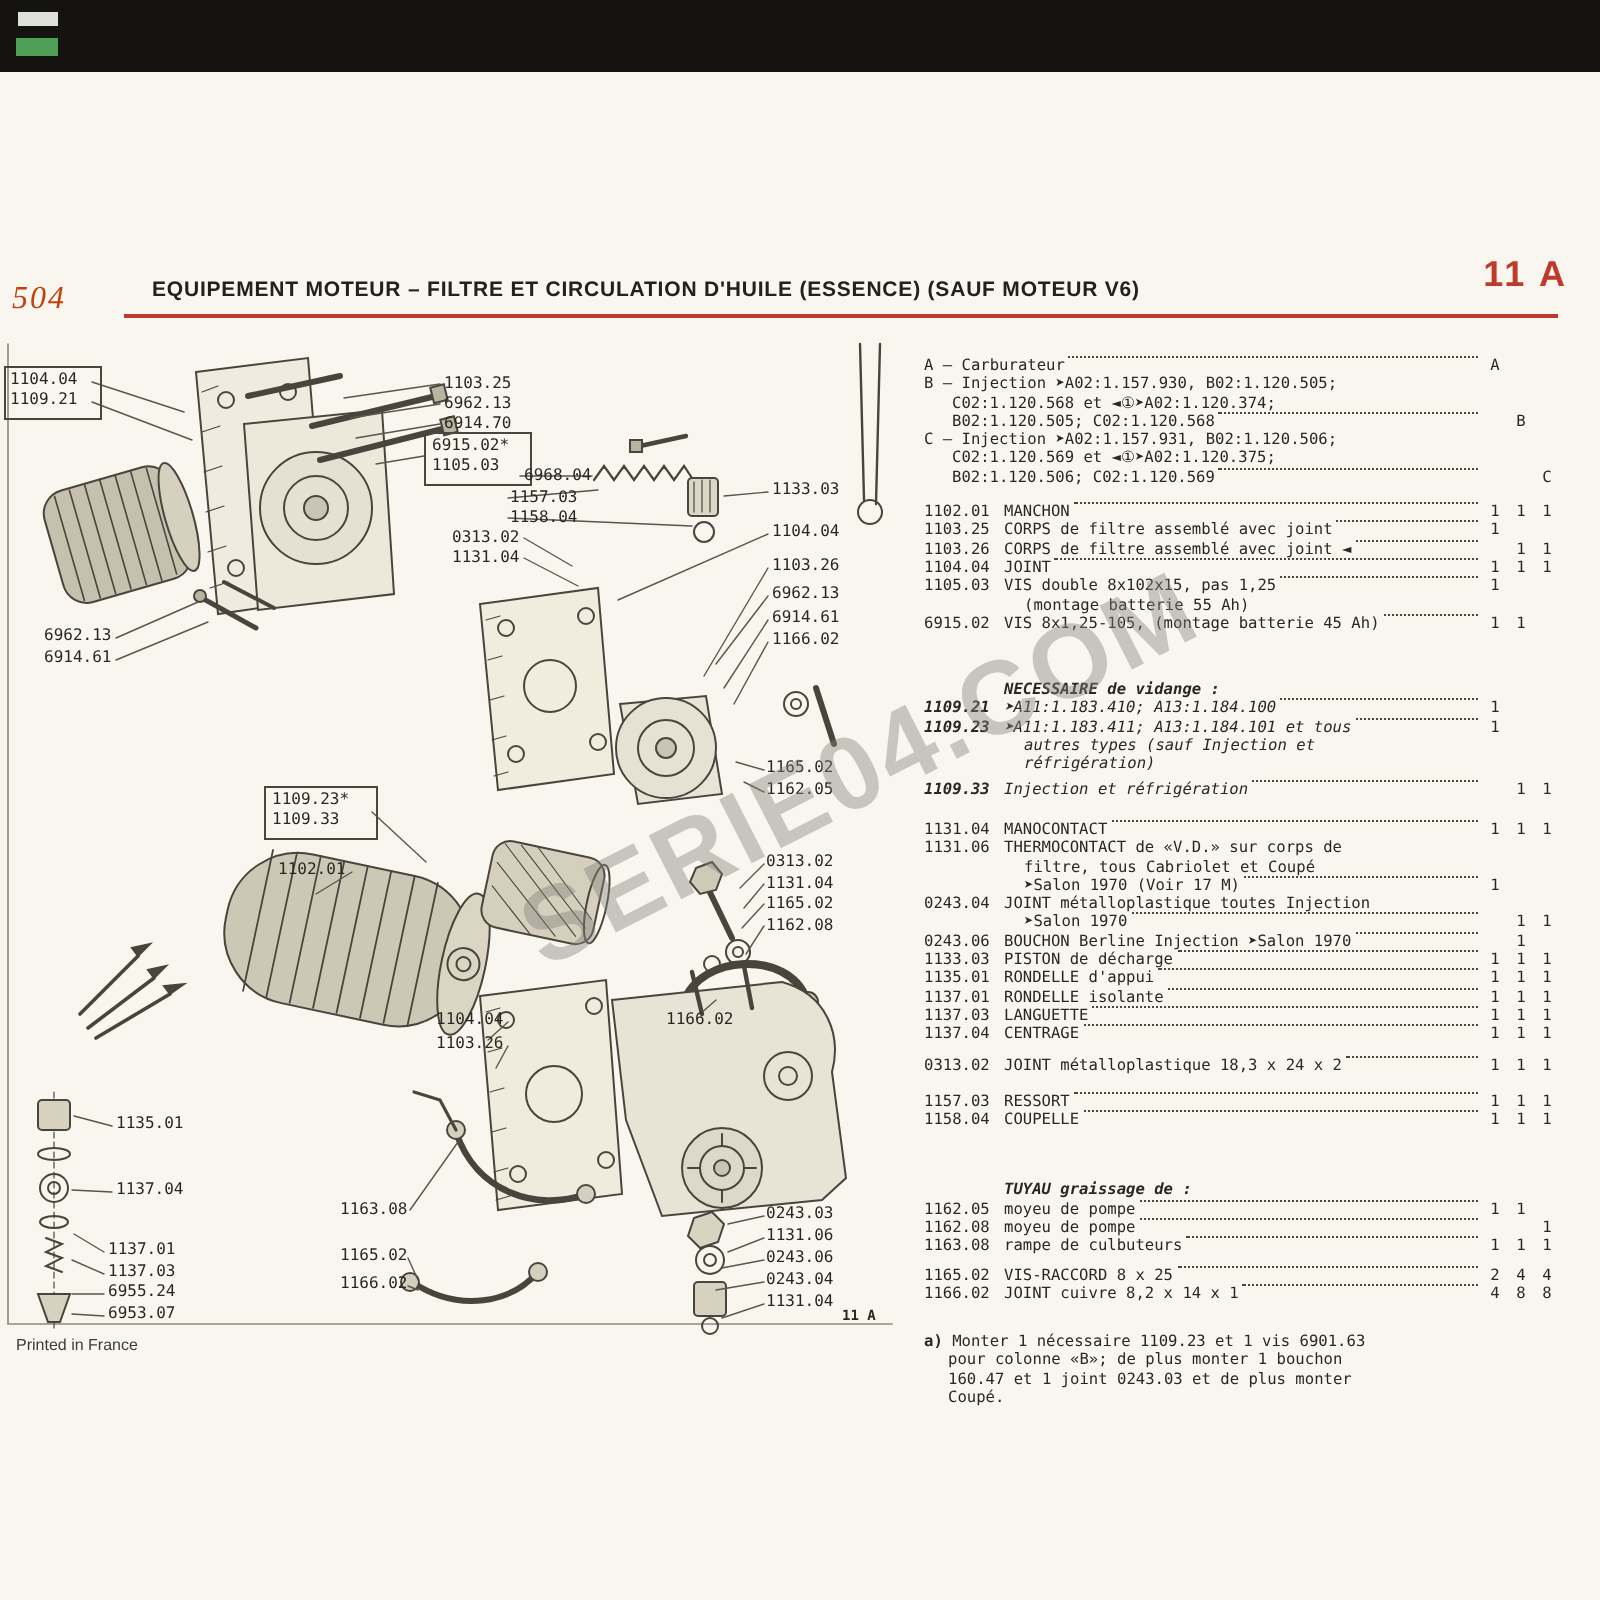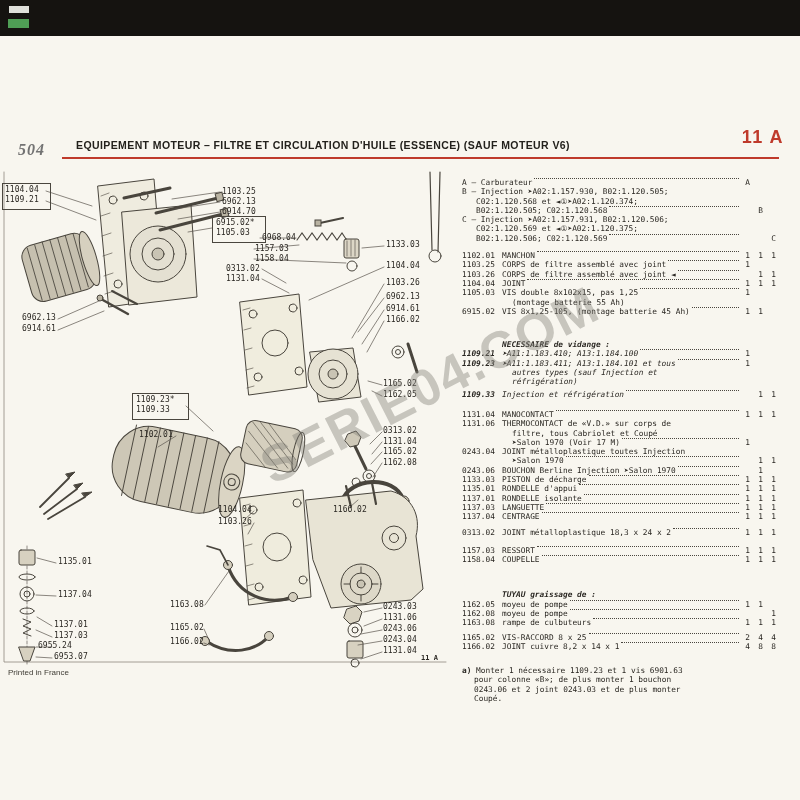--- a/index.html
+++ b/index.html
@@ -1,22 +1,22 @@
 <!DOCTYPE html>
 <html><head>
 <meta charset="utf-8">
 <style>
   html,body{margin:0;padding:0;}
   body{width:800px;height:800px;position:relative;background:#f8f6ef;overflow:hidden;
        font-family:"Liberation Sans", sans-serif;color:#2a2722;}
   .top-bar{position:absolute;left:0;top:0;width:800px;height:36px;background:#151310;z-index:2;}
   .mark-white{position:absolute;left:9px;top:6px;width:20px;height:7px;background:#dfe0da;}
   .mark-green{position:absolute;left:8px;top:19px;width:21px;height:9px;background:#4f9e55;}
-  .brand{position:absolute;left:6px;top:141px;font-size:16px;font-weight:bold;font-style:italic;
-         color:#737373;letter-spacing:1px;font-family:"Liberation Serif", serif;z-index:4;margin-left:12px;}
+  .brand{position:absolute;left:6px;top:141px;font-size:16px;font-weight:normal;font-style:italic;
+         color:#c2410c;letter-spacing:1px;font-family:"Liberation Serif", serif;z-index:4;}
   .title{position:absolute;left:76px;top:139px;font-size:10.5px;font-weight:bold;letter-spacing:.4px;
          color:#23211c;z-index:4;white-space:nowrap;}
   .page-code{position:absolute;right:16px;top:127px;font-size:18px;font-weight:bold;color:#bf3a2b;
          letter-spacing:1.5px;z-index:4;}
   .rule{position:absolute;left:62px;top:157px;width:717px;height:2px;background:#bf3a2b;z-index:4;}
   svg.diagram{position:absolute;left:0;top:0;z-index:1;}
   .callout{position:absolute;font-family:"DejaVu Sans Mono", monospace;font-size:8px;line-height:8px;
          color:#2a2722;white-space:nowrap;z-index:4;}
   .cbox{position:absolute;border:1px solid #4a463e;z-index:3;}
   .right-col{position:absolute;left:462px;top:178px;width:318px;z-index:2;
@@ -222,21 +222,21 @@
     <div class="callout" style="left: 383px; top: 438px;">1131.04</div>
     <div class="callout" style="left: 383px; top: 448px;">1165.02</div>
     <div class="callout" style="left: 383px; top: 459px;">1162.08</div>
     <div class="callout" style="left: 218px; top: 506px;">1104.04</div>
     <div class="callout" style="left: 218px; top: 518px;">1103.26</div>
     <div class="callout" style="left: 333px; top: 506px;">1166.02</div>
     <div class="callout" style="left: 58px; top: 558px;">1135.01</div>
     <div class="callout" style="left: 58px; top: 591px;">1137.04</div>
     <div class="callout" style="left: 54px; top: 621px;">1137.01</div>
     <div class="callout" style="left: 54px; top: 632px;">1137.03</div>
-    <div class="callout" style="left: 38px; top: 642px;">6955.24</div>
+    <div class="callout" style="left: 54px; top: 642px;">6955.24</div>
     <div class="callout" style="left: 54px; top: 653px;">6953.07</div>
     <div class="callout" style="left: 170px; top: 601px;">1163.08</div>
     <div class="callout" style="left: 170px; top: 624px;">1165.02</div>
     <div class="callout" style="left: 170px; top: 638px;">1166.02</div>
     <div class="callout" style="left: 383px; top: 603px;">0243.03</div>
     <div class="callout" style="left: 383px; top: 614px;">1131.06</div>
     <div class="callout" style="left: 383px; top: 625px;">0243.06</div>
     <div class="callout" style="left: 383px; top: 636px;">0243.04</div>
     <div class="callout" style="left: 383px; top: 647px;">1131.04</div>
   </div>
@@ -563,20 +563,20 @@
         <span class="txt">JOINT cuivre 8,2 x 14 x 1</span>
         <span class="leader"></span>
         <span class="qty">4</span>
         <span class="qty">8</span>
         <span class="qty">8</span>
       </div>
     </div>
   <div class="footnote" id="footnote">
       <div><span class="fn-marker">a) </span>Monter 1 nécessaire 1109.23 et 1 vis 6901.63</div>
       <div class="cont">pour colonne «B»; de plus monter 1 bouchon</div>
-      <div class="cont">0243.06 et 2 joint 0243.03 et de plus monter</div>
+      <div class="cont">160.47 et 1 joint 0243.03 et de plus monter</div>
       <div class="cont">Coupé.</div>
     </div>
 </div>
 
 <div class="watermark">SERIE04.COM</div>
 <div class="printed">Printed in France</div>
 <div class="mini-code">11 A</div>
 
 </body></html>

